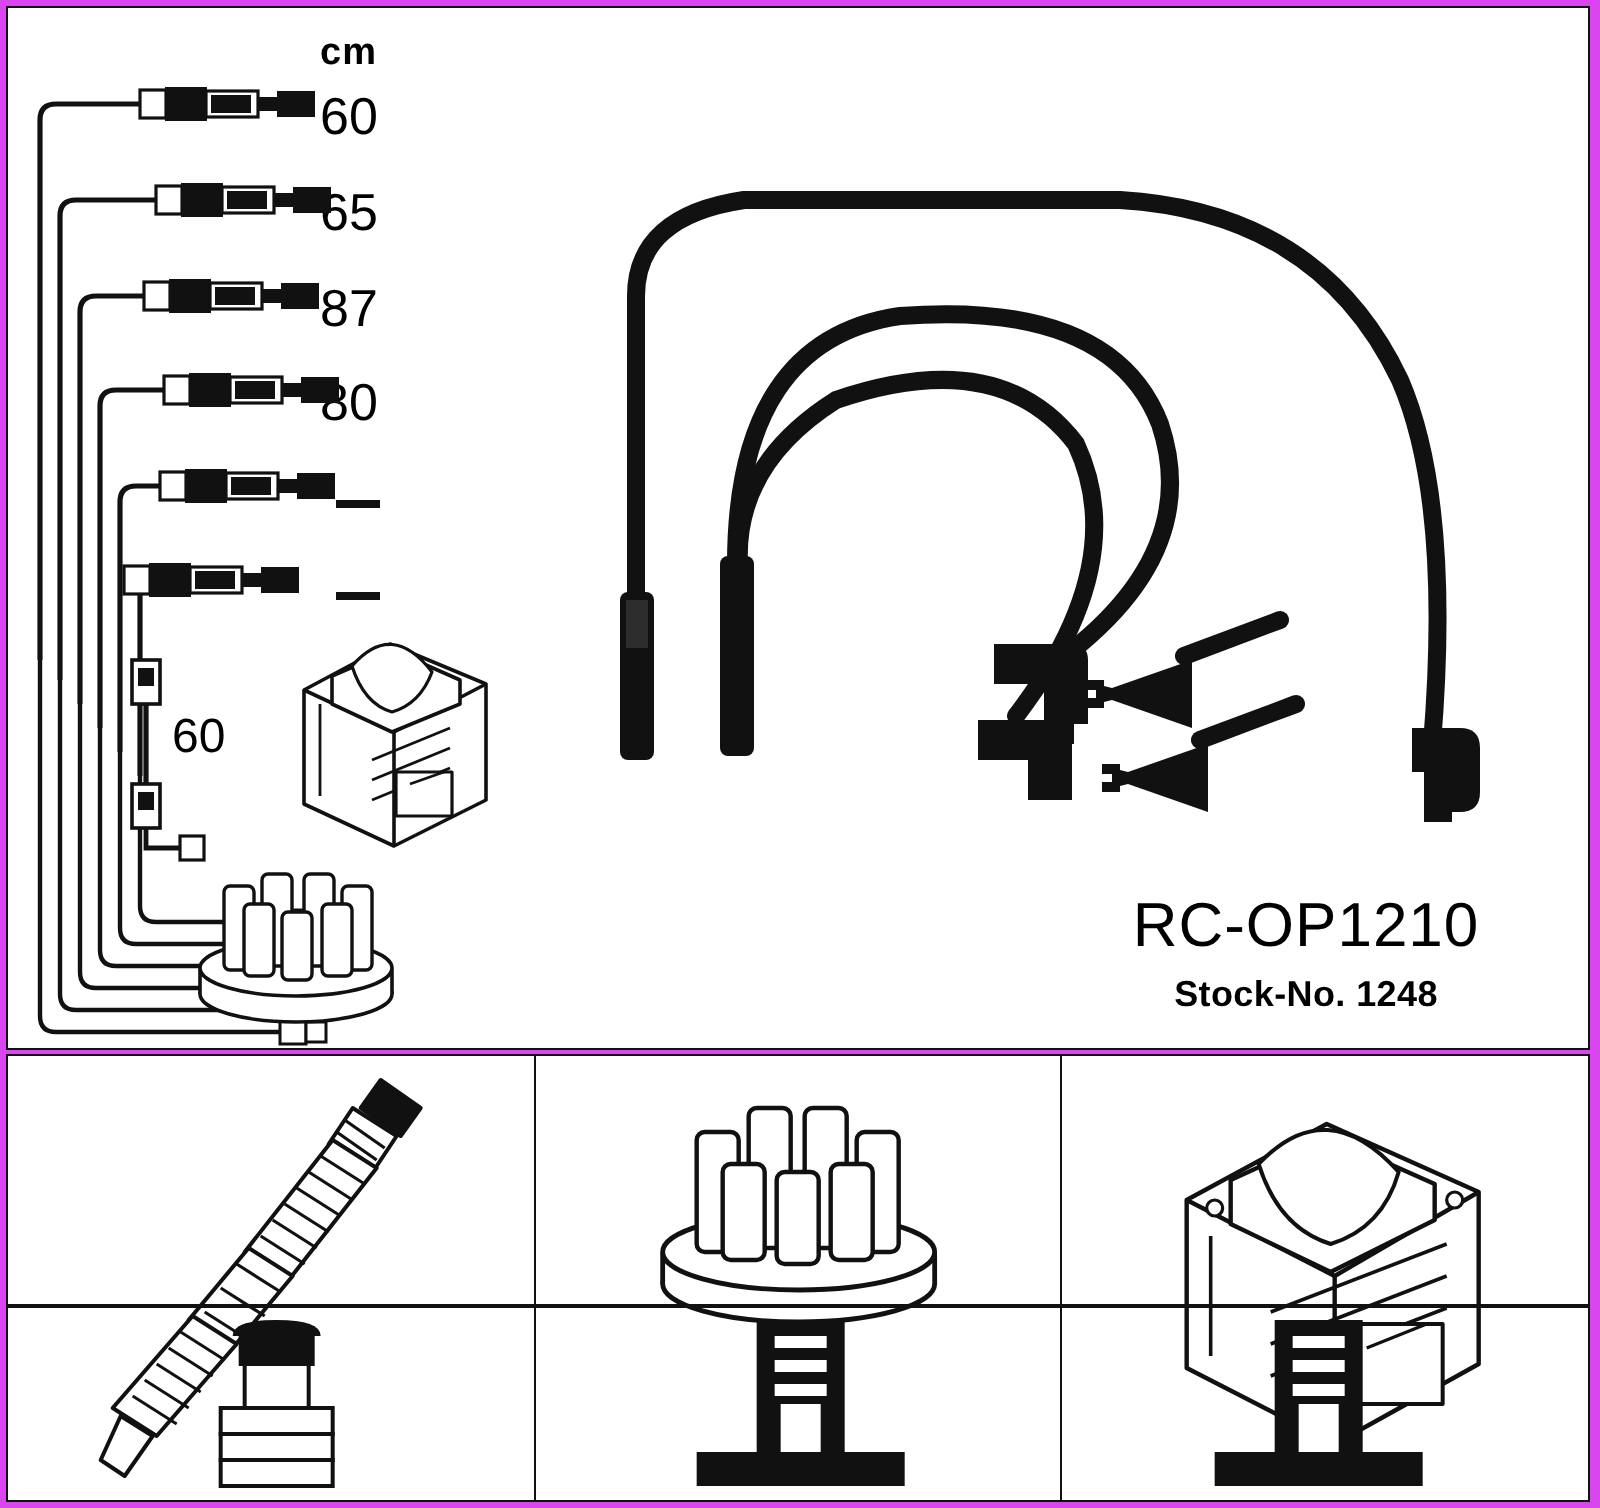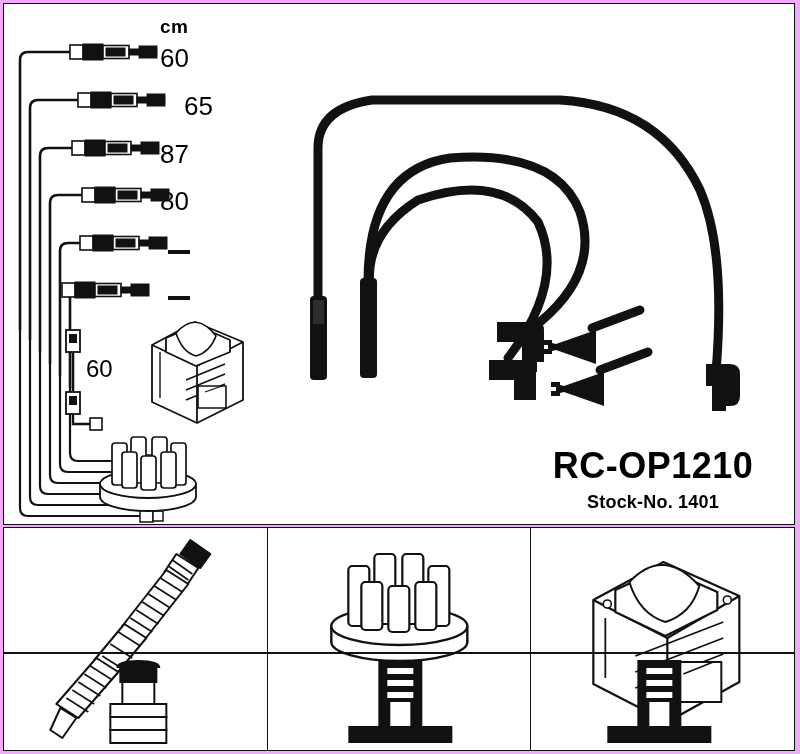--- a/index.html
+++ b/index.html
@@ -1,17 +1,17 @@
 <!DOCTYPE html>
 <html><head>
 <meta charset="utf-8">
 <style>
   html,body{margin:0;padding:0;background:#fff;}
   body{width:800px;height:754px;font-family:"Liberation Sans",sans-serif;color:#000;}
-  .sheet{position:relative;width:800px;height:754px;overflow:hidden;background:#f0abfc;}
+  .sheet{position:relative;width:800px;height:754px;overflow:hidden;background:#d946ef;}
 
   
   .main-panel{position:absolute;left:3px;top:3px;width:792px;height:522px;
               border:1.5px solid #111;box-sizing:border-box;background:#fff;}
   .legend-row{position:absolute;left:3px;top:527px;width:792px;height:224px;
               border:1.5px solid #111;box-sizing:border-box;background:#fff;display:flex;}
   .legend-cell{flex:1 1 0;position:relative;border-right:1.5px solid #111;}
   .legend-cell:last-child{border-right:none;}
   .legend-cell-inner{position:absolute;inset:0;}
   .legend-sep{position:absolute;left:0;right:0;top:124px;height:1.5px;background:#111;}
@@ -20,46 +20,46 @@
   .cm-head{position:absolute;left:160px;top:16px;font-size:19px;font-weight:bold;
            letter-spacing:.5px;}
   .len-label{position:absolute;left:160px;width:46px;text-align:left;font-size:26px;
              font-weight:normal;font-family:"Liberation Sans",sans-serif;}
   .len-dash{position:absolute;left:168px;width:22px;height:4px;background:#111;}
 
   
   .svgwrap{position:absolute;left:0;top:0;width:800px;height:754px;pointer-events:none;}
 
   .code-block{position:absolute;right:22px;top:447px;text-align:center;width:250px;}
-  .code-main{font-size:36px;font-weight:bold;letter-spacing:.5px;line-height:1.05;}
+  .code-main{font-size:31px;font-weight:normal;letter-spacing:.5px;line-height:1.05;}
   .code-sub{font-size:18px;font-weight:bold;margin-top:7px;letter-spacing:.2px;}
 
   .sixty-lbl{position:absolute;left:86px;top:355px;font-size:24px;}
 </style>
 </head>
 <body>
 
 <div class="sheet">
 
   <div class="main-panel"></div>
 
   <div class="cm-head">cm</div>
 
   <div class="len-label" style="top:43px;">60</div>
-  <div class="len-label" style="top:91px;margin-left:24px;">65</div>
+  <div class="len-label" style="top:91px;">65</div>
   <div class="len-label" style="top:139px;">87</div>
   <div class="len-label" style="top:186px;">80</div>
   <div class="len-dash" style="top:250px;"></div>
   <div class="len-dash" style="top:296px;"></div>
 
   <div class="sixty-lbl">60</div>
 
   <div class="code-block">
     <div class="code-main">RC-OP1210</div>
-    <div class="code-sub">Stock-No. 1401</div>
+    <div class="code-sub">Stock-No. 1248</div>
   </div>
 
   <svg class="svgwrap" viewBox="0 0 800 754" xmlns="http://www.w3.org/2000/svg">
 
     <defs>
 
       <g id="cableEnd">
         <rect x="0" y="-7" width="13" height="14" fill="#fff" stroke="#111" stroke-width="1.6"></rect>
         <rect x="13" y="-8" width="20" height="16" fill="#111"></rect>
         <rect x="33" y="-6.5" width="26" height="13" fill="#fff" stroke="#111" stroke-width="1.6"></rect>

